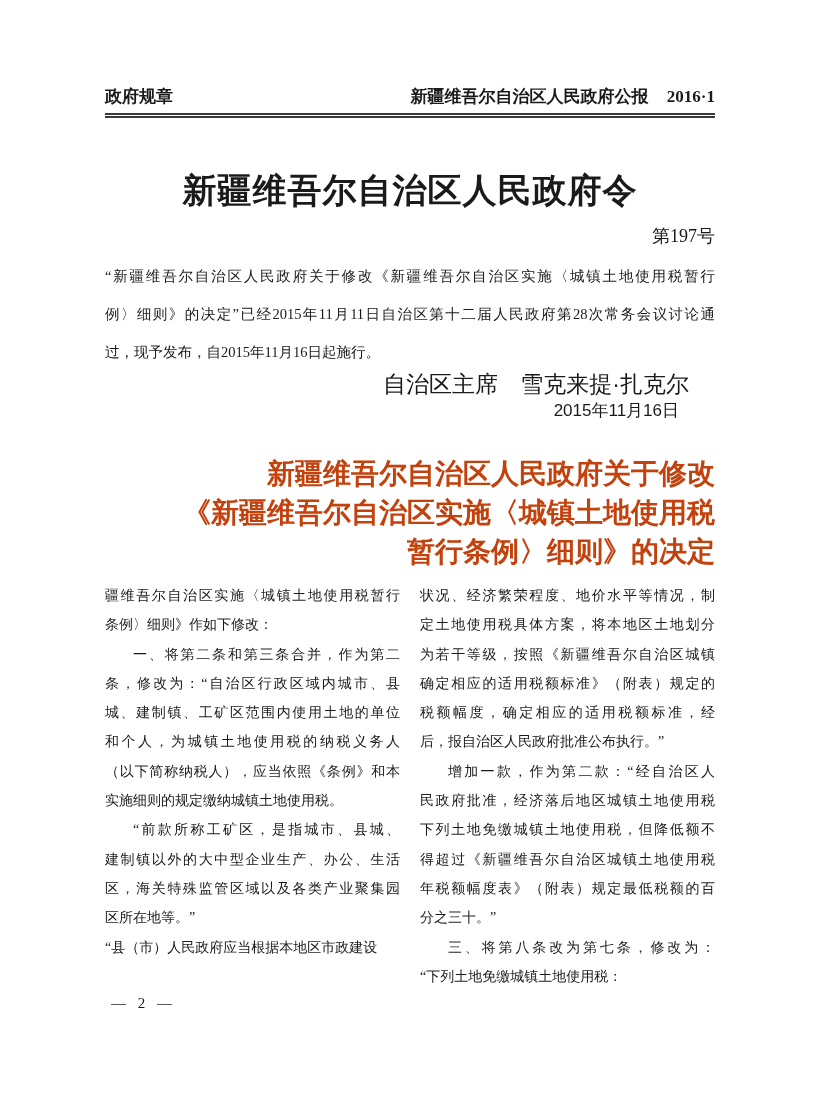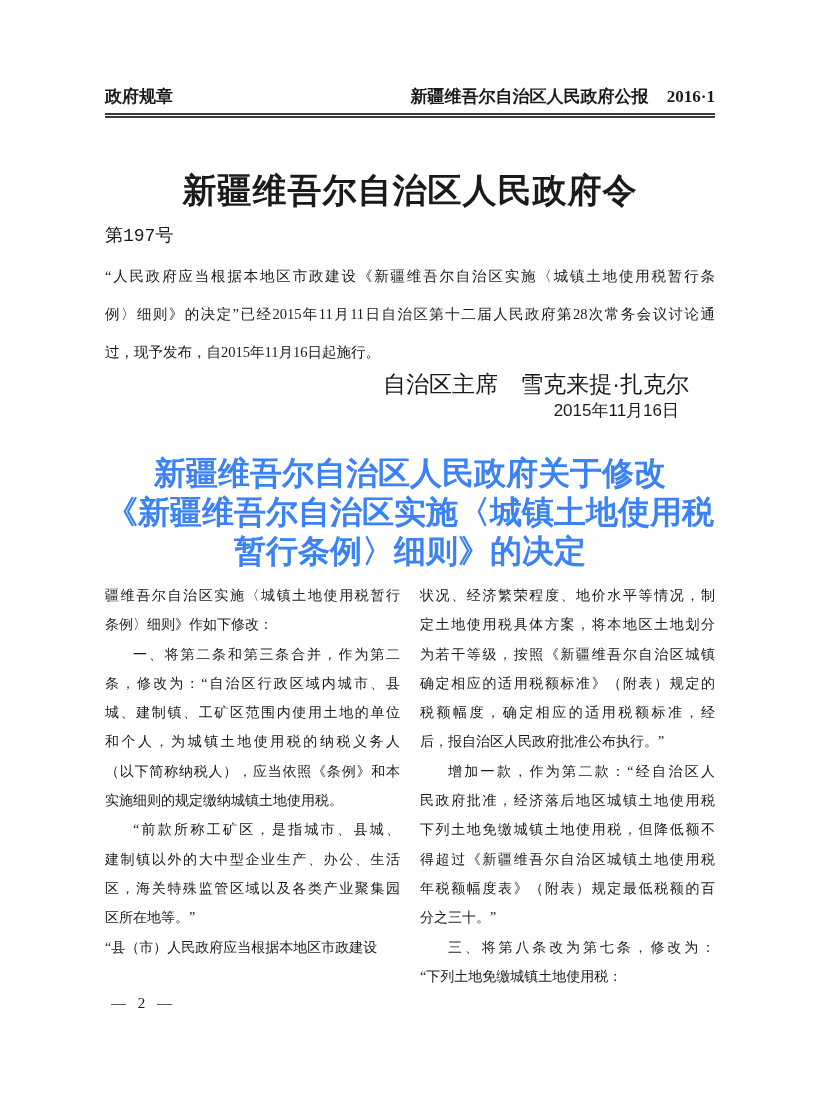--- a/index.html
+++ b/index.html
@@ -29,47 +29,47 @@
   
   .decree-title {
     margin-top: 52px;
     text-align: center;
     font-size: 34px; line-height: 42px; font-weight: bold;
     letter-spacing: 1px;
     font-family: "Liberation Serif", serif;
   }
   .decree-number {
     margin-top: 12px;
-    text-align: left;
+    text-align: right;
     font-size: 18px; line-height: 24px;
-    font-family: Liberation Mono, monospace;
+    font-family: Liberation Serif, serif;
   }
   
   .intro { margin-top: 9px; font-size: 14.5px; }
   .intro .ln { line-height: 38px; }
   
   .sign-row {
     margin-top: 2px; text-align: right; padding-right: 26px;
     font-size: 23px; line-height: 22px;
     font-family: "Liberation Sans", sans-serif;
   }
   .sign-row .name { margin-left: 16px; }
   .date-row {
     margin-top: 5px; text-align: right; padding-right: 36px;
     font-size: 17px; line-height: 22px;
     font-family: "Liberation Sans", sans-serif;
   }
   
   .decision-title {
     margin-top: 32px;
-    text-align: center;
+    text-align: right;
     font-weight: bold;
-    font-size: 32px; line-height: 39px;
+    font-size: 28px; line-height: 39px;
     font-family: "Liberation Sans", sans-serif;
-    color: #3b82f6;
+    color: #c2410c;
   }
   
   .columns {
     margin-top: 10px;
     display: flex; gap: 20px;
   }
   .col { width: 295px; font-size: 14px; }
   .ln {
     text-align: justify;
     text-align-last: justify;
@@ -97,21 +97,21 @@
       <span>新疆维吾尔自治区人民政府公报</span>
       <span>2016·1</span>
     </span>
   </div>
   <div class="head-rule"></div>
 
   <div class="decree-title">新疆维吾尔自治区人民政府令</div>
   <div class="decree-number">第197号</div>
 
   <div class="intro">
-    <div class="ln">“人民政府应当根据本地区市政建设《新疆维吾尔自治区实施〈城镇土地使用税暂行条</div>
+    <div class="ln">“新疆维吾尔自治区人民政府关于修改《新疆维吾尔自治区实施〈城镇土地使用税暂行</div>
     <div class="ln">例〉细则》的决定”已经2015年11月11日自治区第十二届人民政府第28次常务会议讨论通</div>
     <div class="ln end">过，现予发布，自2015年11月16日起施行。</div>
   </div>
 
   <div class="sign-row">
     <span>自治区主席</span>
     <span class="name">雪克来提·扎克尔</span>
   </div>
   <div class="date-row">2015年11月16日</div>
 

